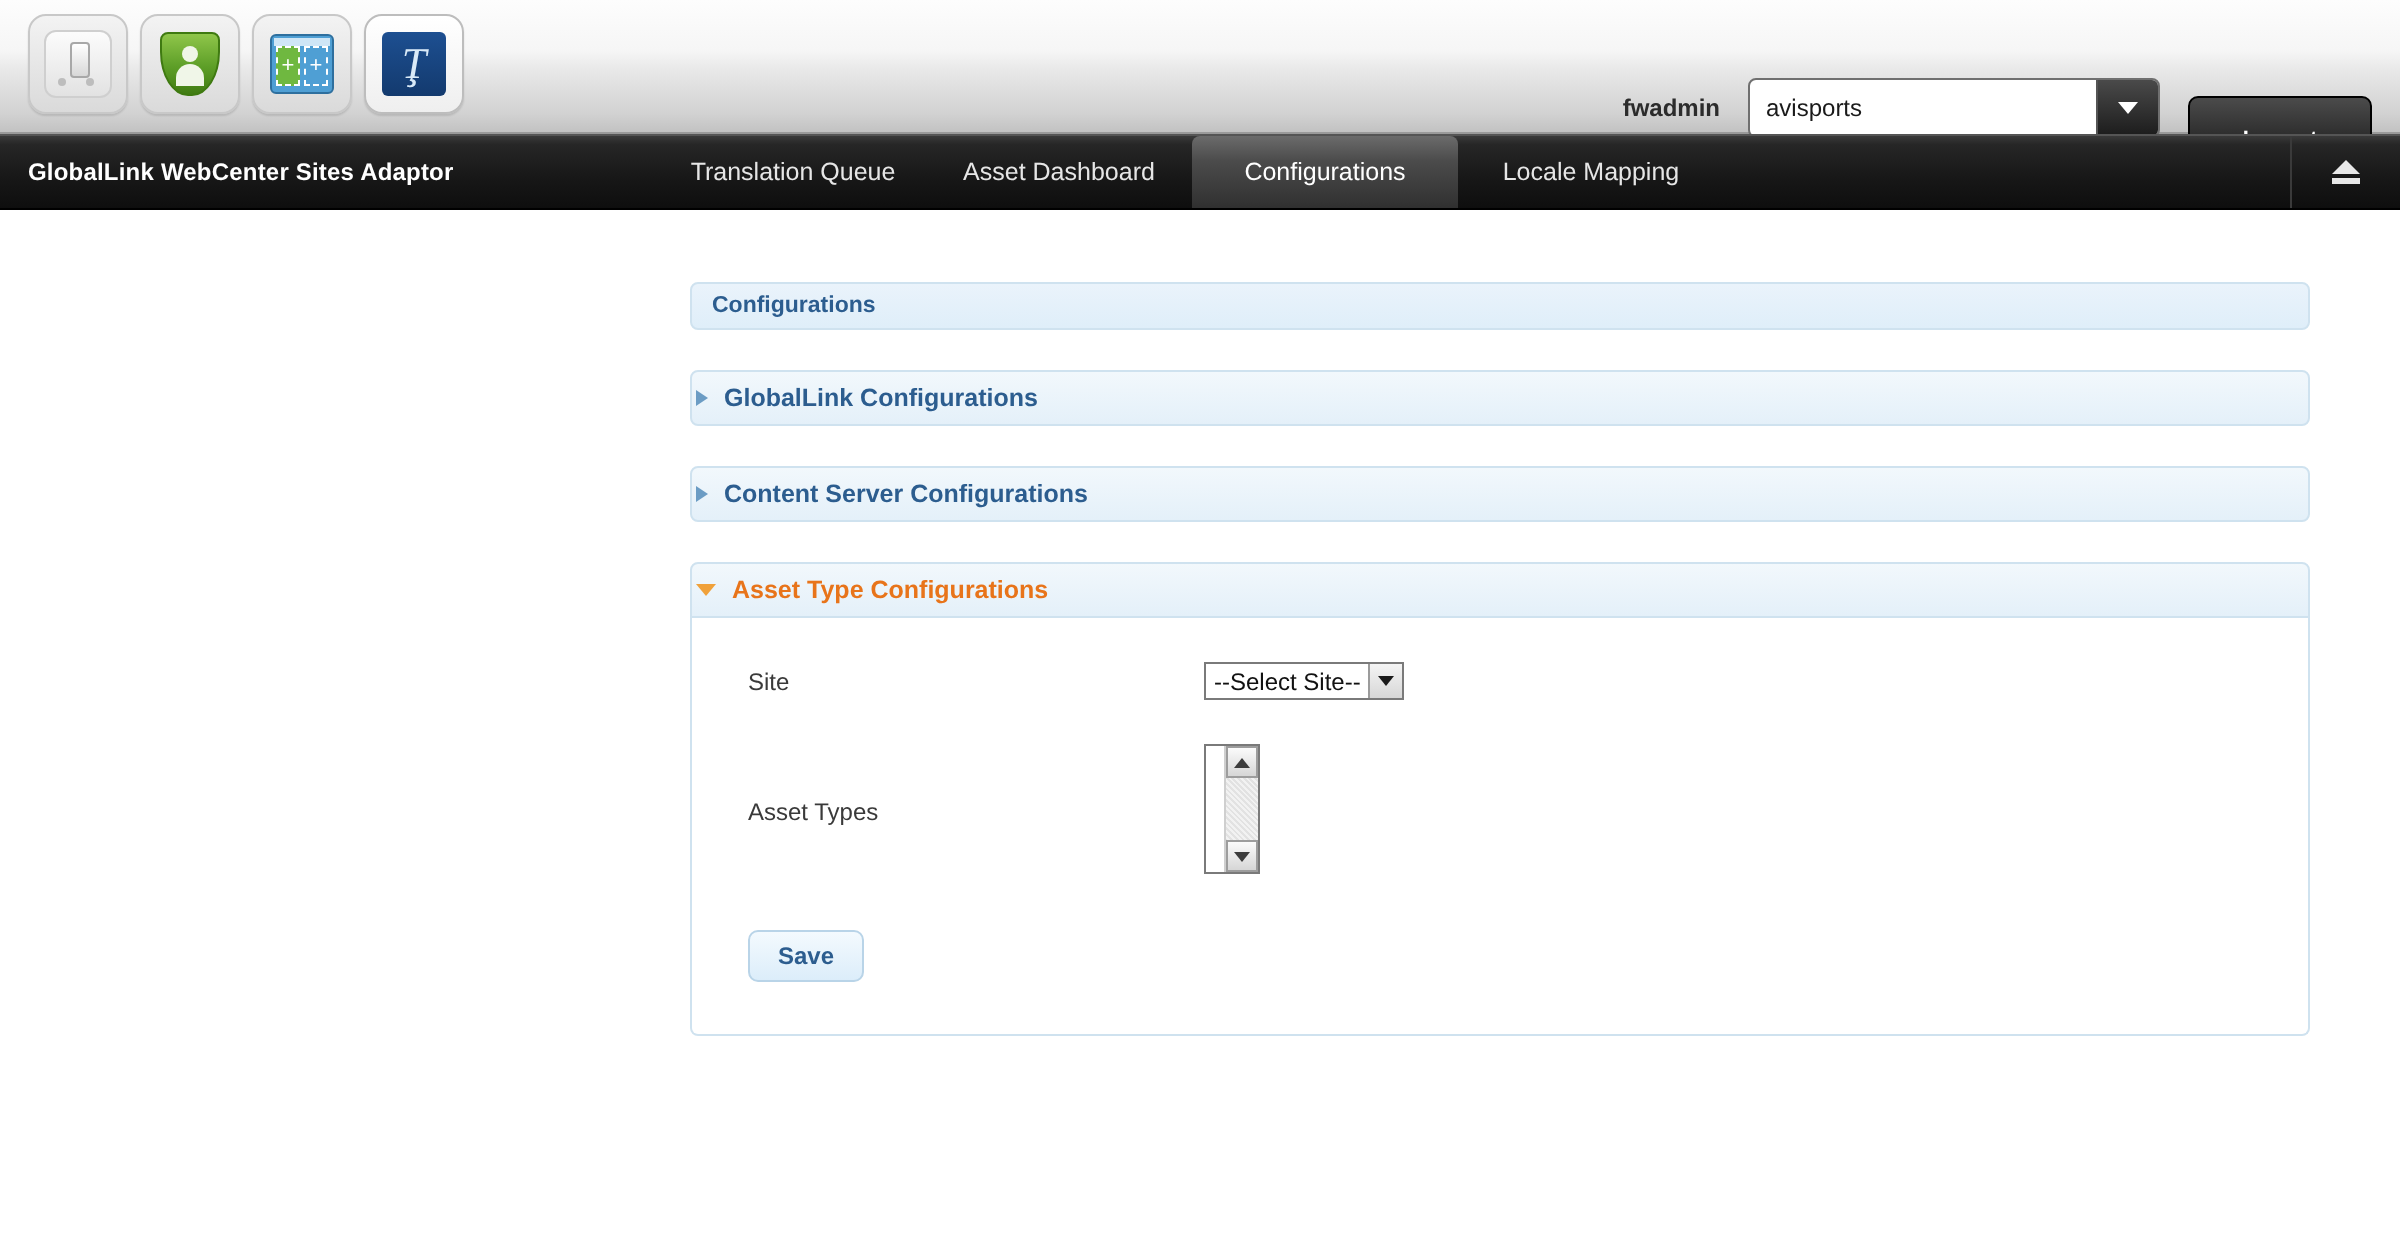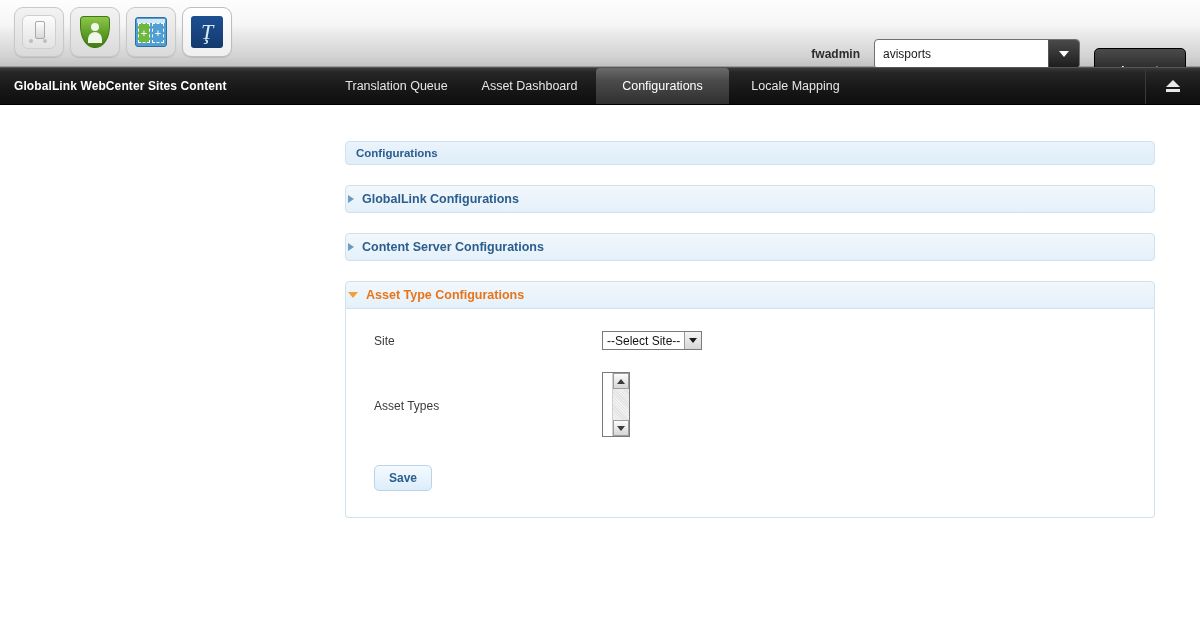--- a/index.html
+++ b/index.html
@@ -508,21 +508,21 @@
       <span>avisports</span>
       <span class="chev">
           <span></span>
         </span>
     </div>
     <div class="logout-btn">Logout</div>
   </div>
 </div>
 
 <div class="navbar">
-  <div class="nav-brand">GlobalLink WebCenter Sites Content</div>
+  <div class="nav-brand">GlobalLink WebCenter Sites Adaptor</div>
   <div class="nav-tabs">
     <div class="nav-tab">Translation Queue</div>
     <div class="nav-tab">Asset Dashboard</div>
     <div class="nav-tab active">Configurations</div>
     <div class="nav-tab">Locale Mapping</div>
   </div>
   <div class="nav-eject">
     <div class="eject-glyph">
       <div class="tri"></div>
       <div class="bar"></div>

